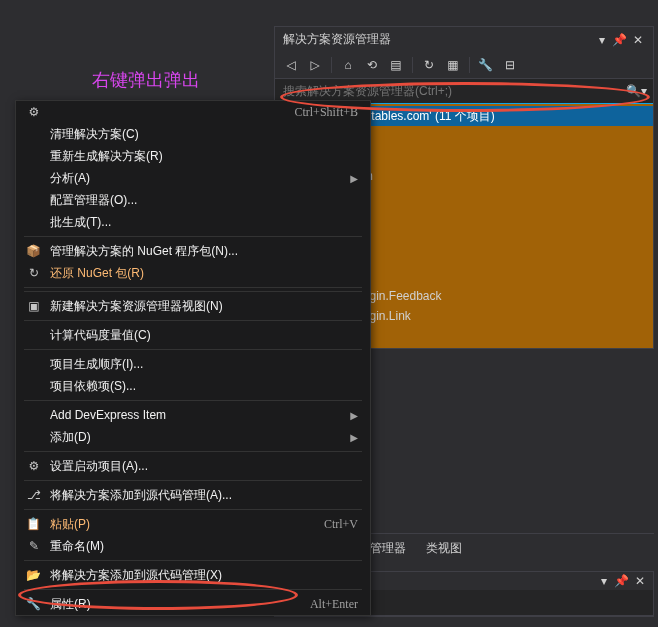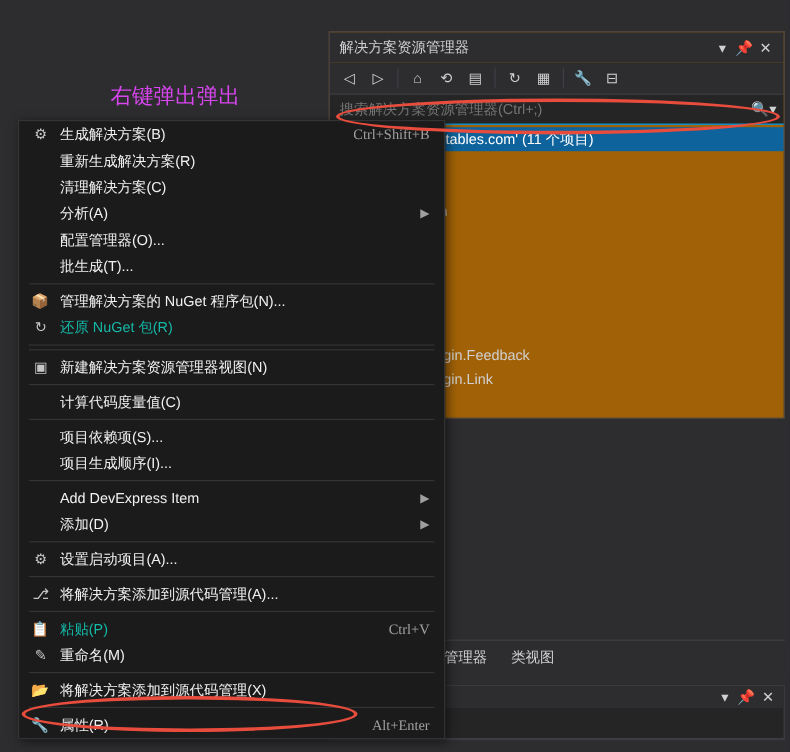--- a/index.html
+++ b/index.html
@@ -5,21 +5,21 @@
 * { margin: 0; padding: 0; box-sizing: border-box; font-family: "Microsoft YaHei", "Segoe UI", sans-serif; font-size: 12px; }
 body { background: #2d2d30; color: #f1f1f1; width: 658px; height: 627px; position: relative; overflow: hidden; }
 
 .annotation { position: absolute; top: 68px; left: 80px; color: #d946ef; font-size: 18px; font-weight: 500; z-index: 5; margin-left: 12px; }
 
 .context-menu { position: absolute; top: 100px; left: 15px; width: 356px; background: #1b1b1c; border: 1px solid #333; box-shadow: 2px 2px 8px rgba(0,0,0,0.5); z-index: 10; }
 .menu-item { display: flex; align-items: center; height: 22px; padding: 0 8px; cursor: default; position: relative; }
 .menu-item.disabled { color: #656565; }
 .menu-icon { width: 20px; height: 16px; display: inline-flex; align-items: center; justify-content: center; margin-right: 6px; color: #c5c5c5; }
 .menu-label { flex: 1; color: #f1f1f1; }
-.menu-item.disabled .menu-label { color: #14b8a6; }
+.menu-item.disabled .menu-label { color: #fdba74; }
 .menu-shortcut { color: #a0a0a0; margin-left: auto; padding-right: 4px; font-family: Liberation Serif, serif; }
 .menu-arrow { color: #a0a0a0; font-size: 10px; padding-right: 4px; }
 .menu-sep { height: 1px; background: #333; margin: 3px 8px; }
 
 .explorer { position: absolute; top: 26px; right: 4px; width: 380px; background: #a16207; border: 1px solid #3f3f46; }
 .explorer-title { background: #2d2d30; padding: 4px 8px; display: flex; align-items: center; justify-content: space-between; }
 .title-text { color: #d0d0d0; }
 .title-icons { display: flex; gap: 4px; color: #d0d0d0; }
 .win-icon { width: 14px; height: 14px; display: inline-flex; align-items: center; justify-content: center; cursor: pointer; }
 
@@ -51,30 +51,29 @@
 .ellipse-2 { top: 580px; left: 18px; width: 280px; height: 30px; }
 </style>
 </head>
 <body>
 
 <div class="annotation">右键弹出弹出</div>
 
 <div class="context-menu" id="ctx-menu">
     <div class="menu-item">
       <span class="menu-icon">⚙</span>
-      <span class="menu-label">生成解决方案(B)</span>
       <span class="menu-shortcut">Ctrl+Shift+B</span>
     </div>
     <div class="menu-item">
       <span class="menu-icon"></span>
+      <span class="menu-label">清理解决方案(C)</span>
+    </div>
+    <div class="menu-item">
+      <span class="menu-icon"></span>
       <span class="menu-label">重新生成解决方案(R)</span>
-    </div>
-    <div class="menu-item">
-      <span class="menu-icon"></span>
-      <span class="menu-label">清理解决方案(C)</span>
     </div>
     <div class="menu-item">
       <span class="menu-icon"></span>
       <span class="menu-label">分析(A)</span>
       <span class="menu-arrow">▶</span>
     </div>
     <div class="menu-item">
       <span class="menu-icon"></span>
       <span class="menu-label">配置管理器(O)...</span>
     </div>
@@ -98,25 +97,25 @@
       <span class="menu-label">新建解决方案资源管理器视图(N)</span>
     </div>
     <div class="menu-sep"></div>
     <div class="menu-item">
       <span class="menu-icon"></span>
       <span class="menu-label">计算代码度量值(C)</span>
     </div>
     <div class="menu-sep"></div>
     <div class="menu-item">
       <span class="menu-icon"></span>
+      <span class="menu-label">项目生成顺序(I)...</span>
+    </div>
+    <div class="menu-item">
+      <span class="menu-icon"></span>
       <span class="menu-label">项目依赖项(S)...</span>
-    </div>
-    <div class="menu-item">
-      <span class="menu-icon"></span>
-      <span class="menu-label">项目生成顺序(I)...</span>
     </div>
     <div class="menu-sep"></div>
     <div class="menu-item">
       <span class="menu-icon"></span>
       <span class="menu-label">Add DevExpress Item</span>
       <span class="menu-arrow">▶</span>
     </div>
     <div class="menu-item">
       <span class="menu-icon"></span>
       <span class="menu-label">添加(D)</span>

